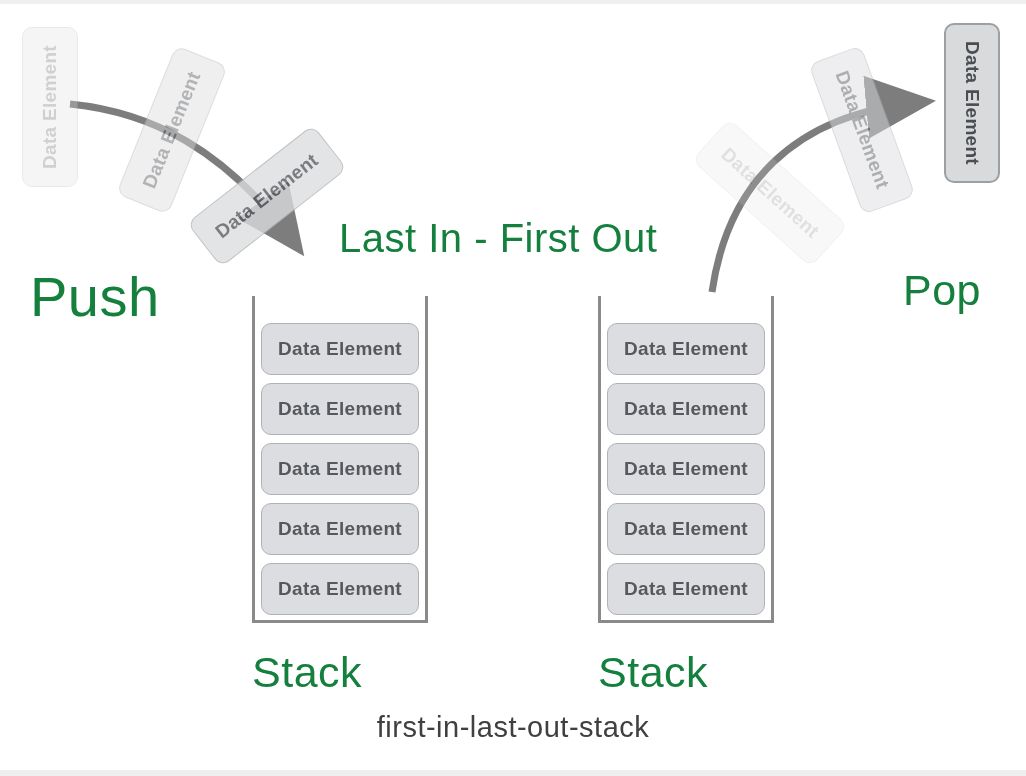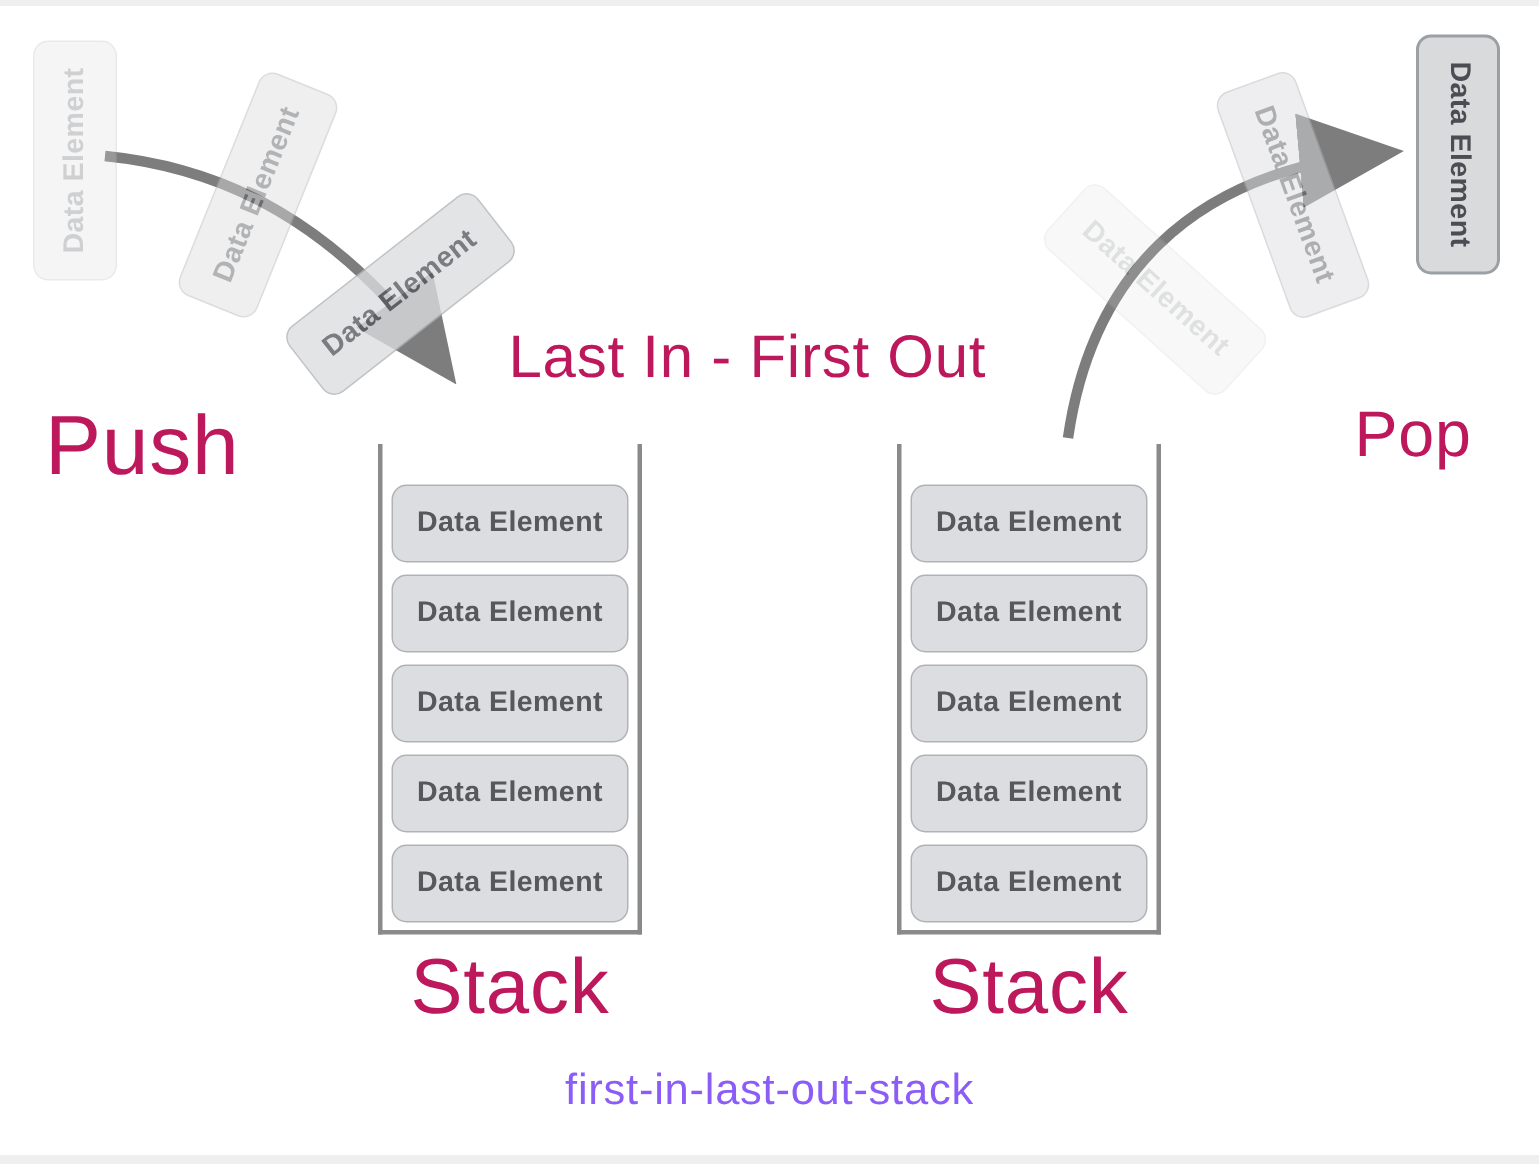--- a/index.html
+++ b/index.html
@@ -6,32 +6,32 @@
   .page{
     position:relative;width:1026px;height:776px;overflow:hidden;
     background:#ffffff;font-family:"Liberation Sans",sans-serif;
   }
   .edge-strip{position:absolute;left:0;width:100%;background:#efefef;}
   .edge-strip.top{top:0;height:4px;}
   .edge-strip.bottom{bottom:0;height:6px;}
 
   
   .big-label{
-    position:absolute;color:#be185d;font-weight:400;letter-spacing:0.5px;
+    position:absolute;color:#15803d;font-weight:400;letter-spacing:0.5px;
     white-space:nowrap;
   }
   .lbl-push{left:30px;top:264px;font-size:56px;}
   .lbl-pop{left:903px;top:266px;font-size:43px;}
   .lbl-title{left:339px;top:216px;font-size:40px;}
-  .lbl-stack{top:628px;font-size:52px;width:176px;text-align:center;}
+  .lbl-stack{top:648px;font-size:43px;width:176px;text-align:left;}
   .lbl-stack.left{left:252px;}
   .lbl-stack.right{left:598px;}
   .caption{
     position:absolute;left:0;top:711px;width:100%;text-align:center;
-    font-size:29px;color:#8b5cf6;letter-spacing:0.5px;
+    font-size:29px;color:#404040;letter-spacing:0.5px;
   }
 
   
   .stack-box{
     position:absolute;top:296px;width:176px;height:327px;box-sizing:border-box;
     border-left:3px solid #8a8a8a;border-right:3px solid #8a8a8a;
     border-bottom:3px solid #8a8a8a;
     padding:27px 6px 0 6px;
   }
   .stack-box.left{left:252px;}

